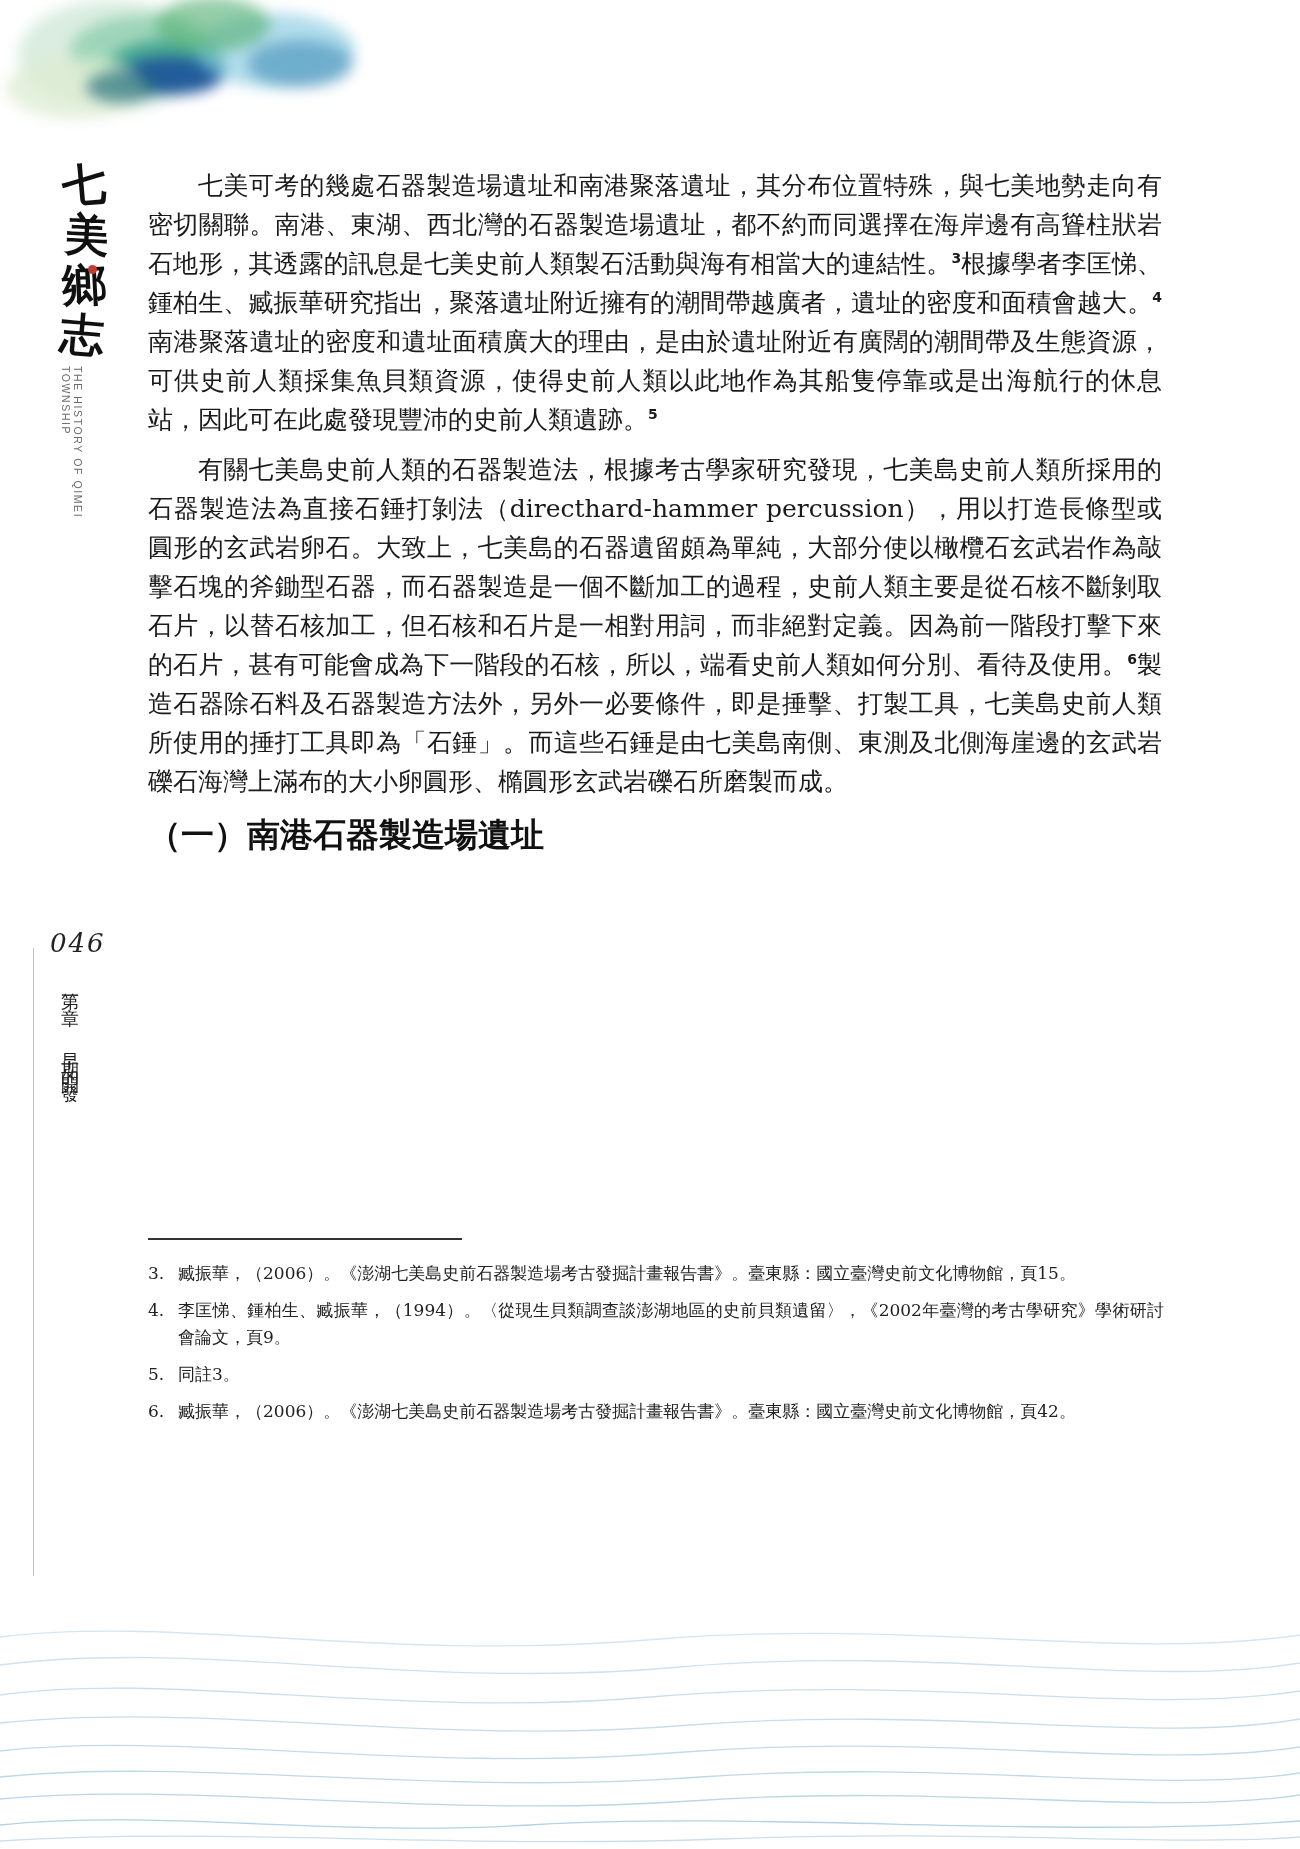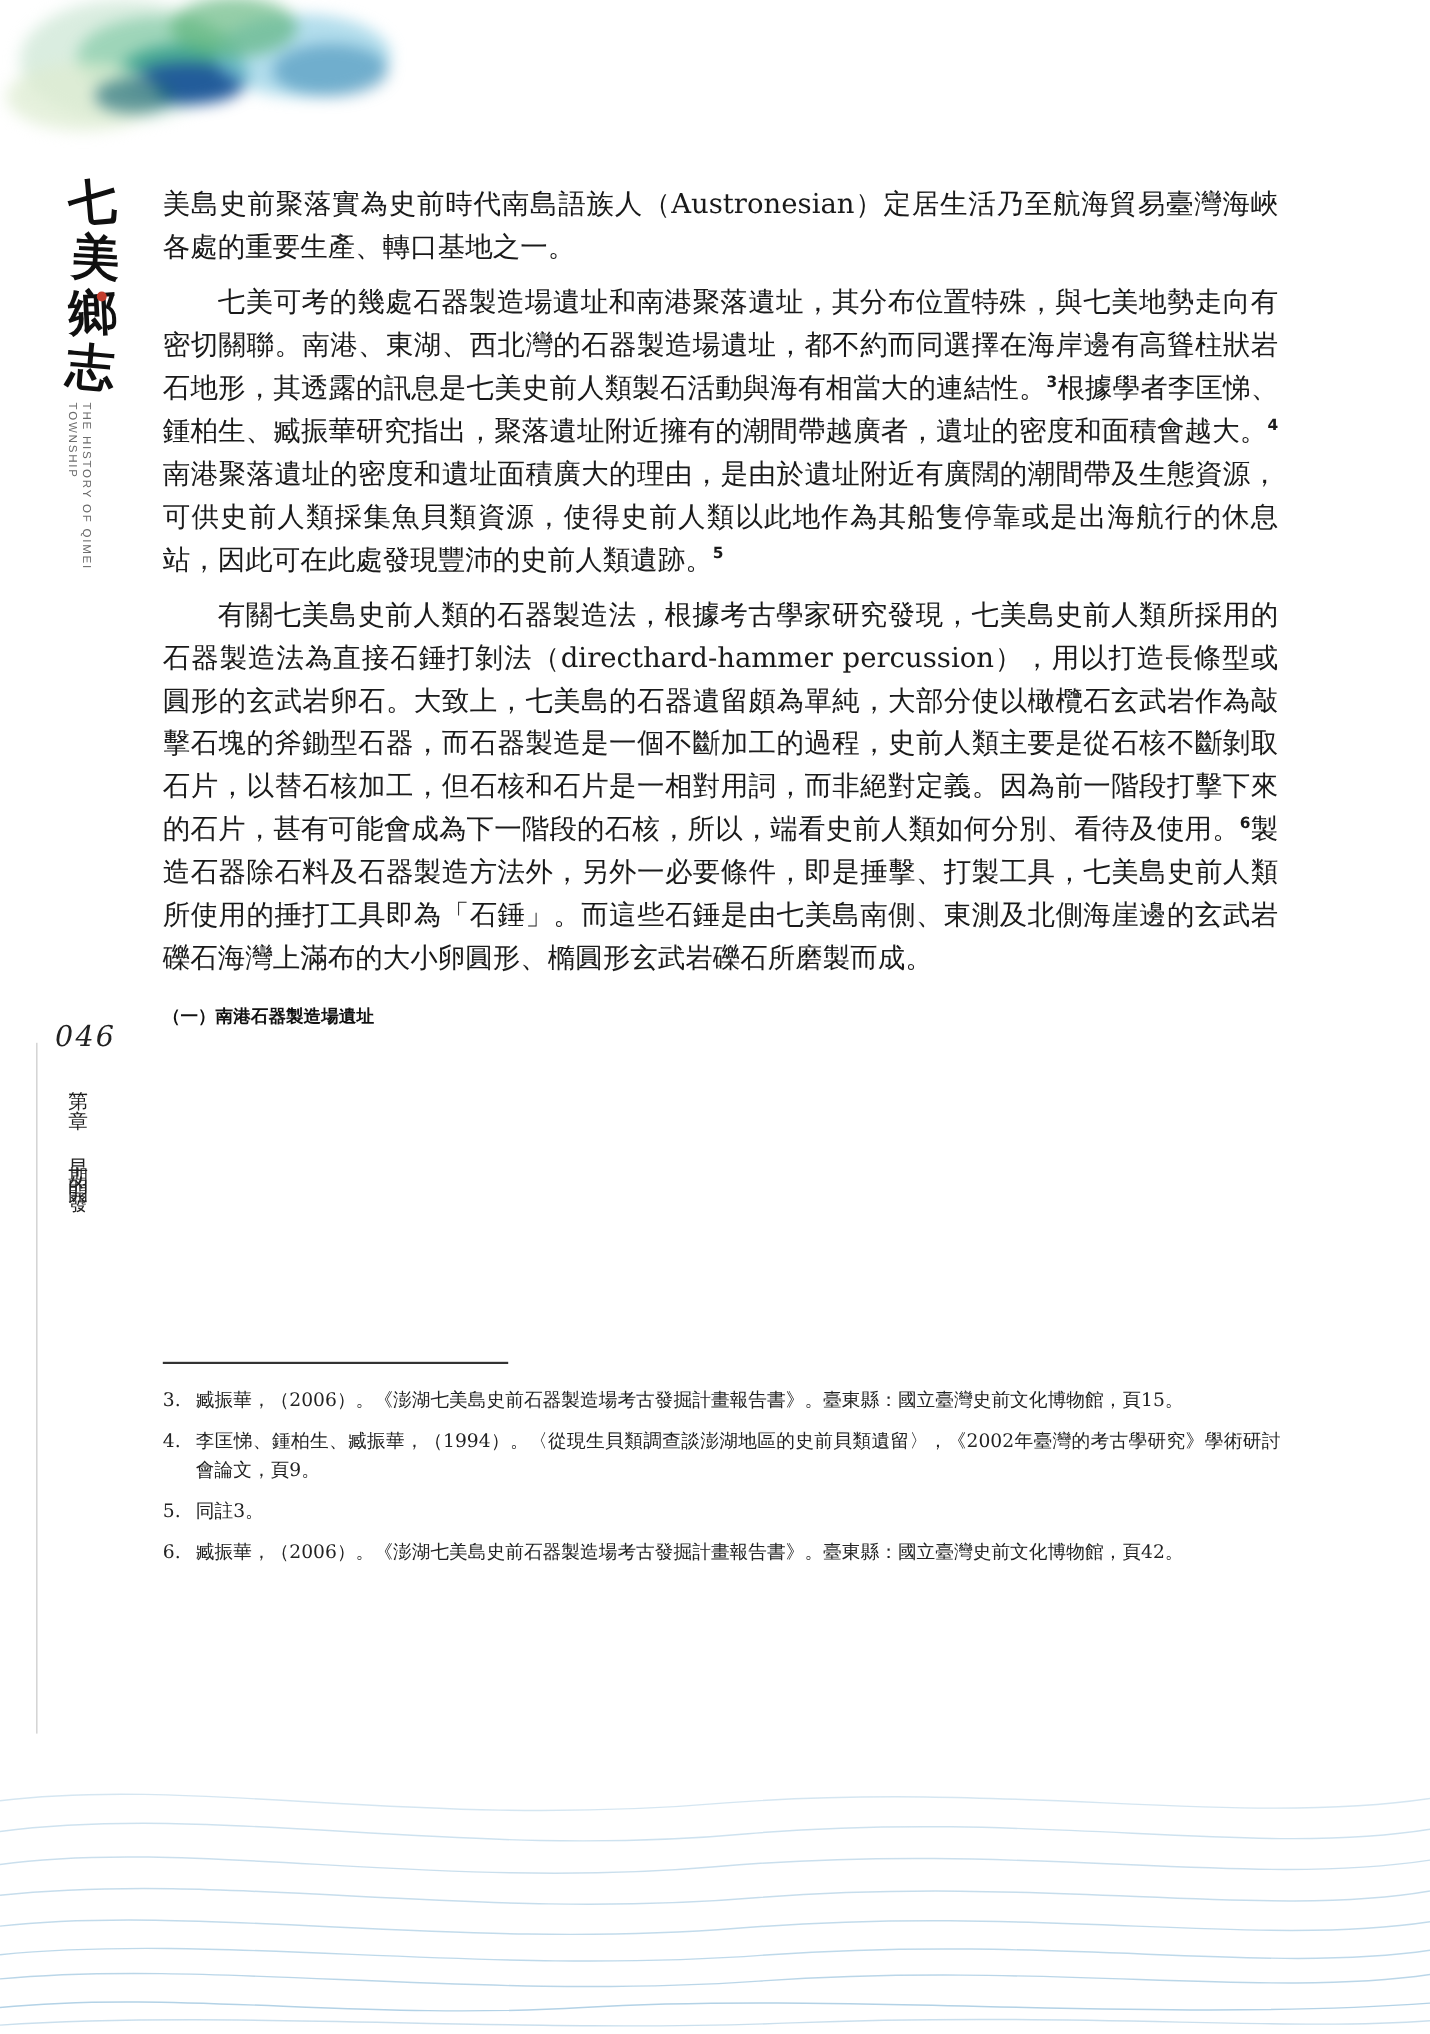--- a/index.html
+++ b/index.html
@@ -34,21 +34,21 @@
   .side-rule{position:absolute;left:33px;top:948px;width:1px;height:628px;background:#c3c3c3}
   .chapter{position:absolute;left:58px;top:978px;writing-mode:vertical-rl;text-orientation:mixed;
            font-size:18px;letter-spacing:8px;color:#1e1e1e}
   .chapter .t2{margin-inline-start:22px}
 
   
   .content{position:absolute;left:148px;top:166px;width:1014px;font-size:25px;line-height:39px;text-align:justify;color:#1a1a1a}
   .para{margin-bottom:11px}
   .para.indent{text-indent:2em}
   .para sup{font-size:14px;font-weight:bold;line-height:0;vertical-align:super;font-family:"DejaVu Sans",sans-serif}
-  .section-heading{font-size:16px;font-weight:bold;margin:14px 0 10px;color:#111}
+  .section-heading{font-size:33px;font-weight:bold;margin:14px 0 10px;color:#111}
 
   
   .footnotes{position:absolute;left:148px;top:1238px;width:1016px;color:#222}
   .fn-rule{width:314px;height:2px;background:#333;margin-bottom:20px}
   .footnote{display:flex;font-size:17px;line-height:27px;margin-bottom:10px}
   .fn-num{flex:0 0 30px}
   .fn-text{flex:1;text-align:justify}
 
   
   .waves{position:absolute;left:0;bottom:0;width:1300px;height:230px;display:block}
@@ -81,21 +81,20 @@
   <div class="seal-dot"></div>
   <div class="logo-sub">THE HISTORY OF QIMEI TOWNSHIP</div>
   <div class="page-num">046</div>
   <div class="side-rule"></div>
   <div class="chapter">
     <span class="t1">第一章</span>
     <span class="t2">早期的開發</span>
   </div>
 
   <main class="content">
-    <p class="para"><span>美島史前聚落實為史前時代南島語族人（Austronesian）定居生活乃至航海貿易臺灣海峽各處的重要生產、轉口基地之一。</span></p>
     <p class="para indent"><span>七美可考的幾處石器製造場遺址和南港聚落遺址，其分布位置特殊，與七美地勢走向有密切關聯。南港、東湖、西北灣的石器製造場遺址，都不約而同選擇在海岸邊有高聳柱狀岩石地形，其透露的訊息是七美史前人類製石活動與海有相當大的連結性。</span><sup>3</sup><span>根據學者李匡悌、鍾柏生、臧振華研究指出，聚落遺址附近擁有的潮間帶越廣者，遺址的密度和面積會越大。</span><sup>4</sup><span>南港聚落遺址的密度和遺址面積廣大的理由，是由於遺址附近有廣闊的潮間帶及生態資源，可供史前人類採集魚貝類資源，使得史前人類以此地作為其船隻停靠或是出海航行的休息站，因此可在此處發現豐沛的史前人類遺跡。</span><sup>5</sup></p>
     <p class="para indent"><span>有關七美島史前人類的石器製造法，根據考古學家研究發現，七美島史前人類所採用的石器製造法為直接石錘打剝法（directhard-hammer percussion），用以打造長條型或圓形的玄武岩卵石。大致上，七美島的石器遺留頗為單純，大部分使以橄欖石玄武岩作為敲擊石塊的斧鋤型石器，而石器製造是一個不斷加工的過程，史前人類主要是從石核不斷剝取石片，以替石核加工，但石核和石片是一相對用詞，而非絕對定義。因為前一階段打擊下來的石片，甚有可能會成為下一階段的石核，所以，端看史前人類如何分別、看待及使用。</span><sup>6</sup><span>製造石器除石料及石器製造方法外，另外一必要條件，即是捶擊、打製工具，七美島史前人類所使用的捶打工具即為「石錘」。而這些石錘是由七美島南側、東測及北側海崖邊的玄武岩礫石海灣上滿布的大小卵圓形、橢圓形玄武岩礫石所磨製而成。</span></p>
     <h2 class="section-heading">（一）南港石器製造場遺址</h2>
   </main>
 
   <footer class="footnotes">
     <div class="fn-rule"></div>
     <div class="footnote">
       <span class="fn-num">3.</span>
       <span class="fn-text">臧振華，（2006）。《澎湖七美島史前石器製造場考古發掘計畫報告書》。臺東縣：國立臺灣史前文化博物館，頁15。</span>

